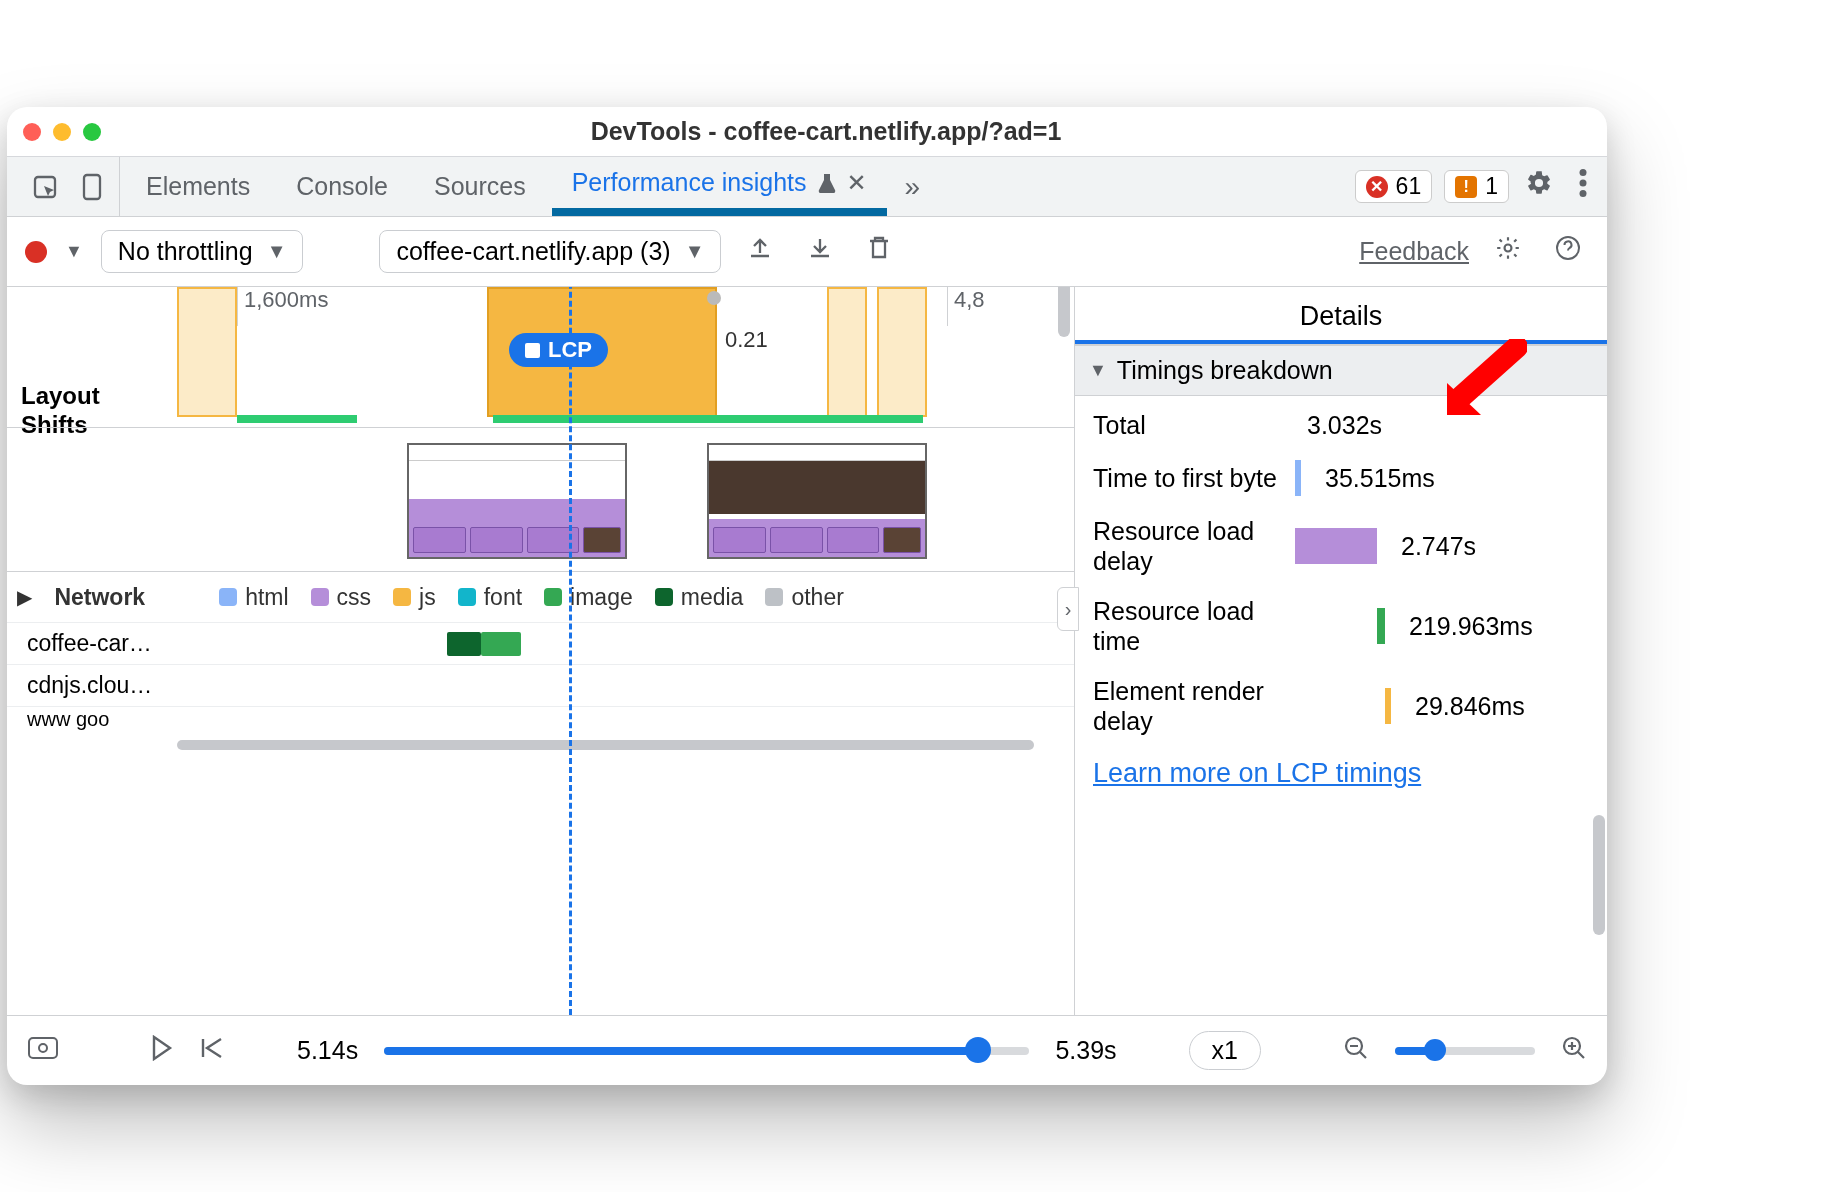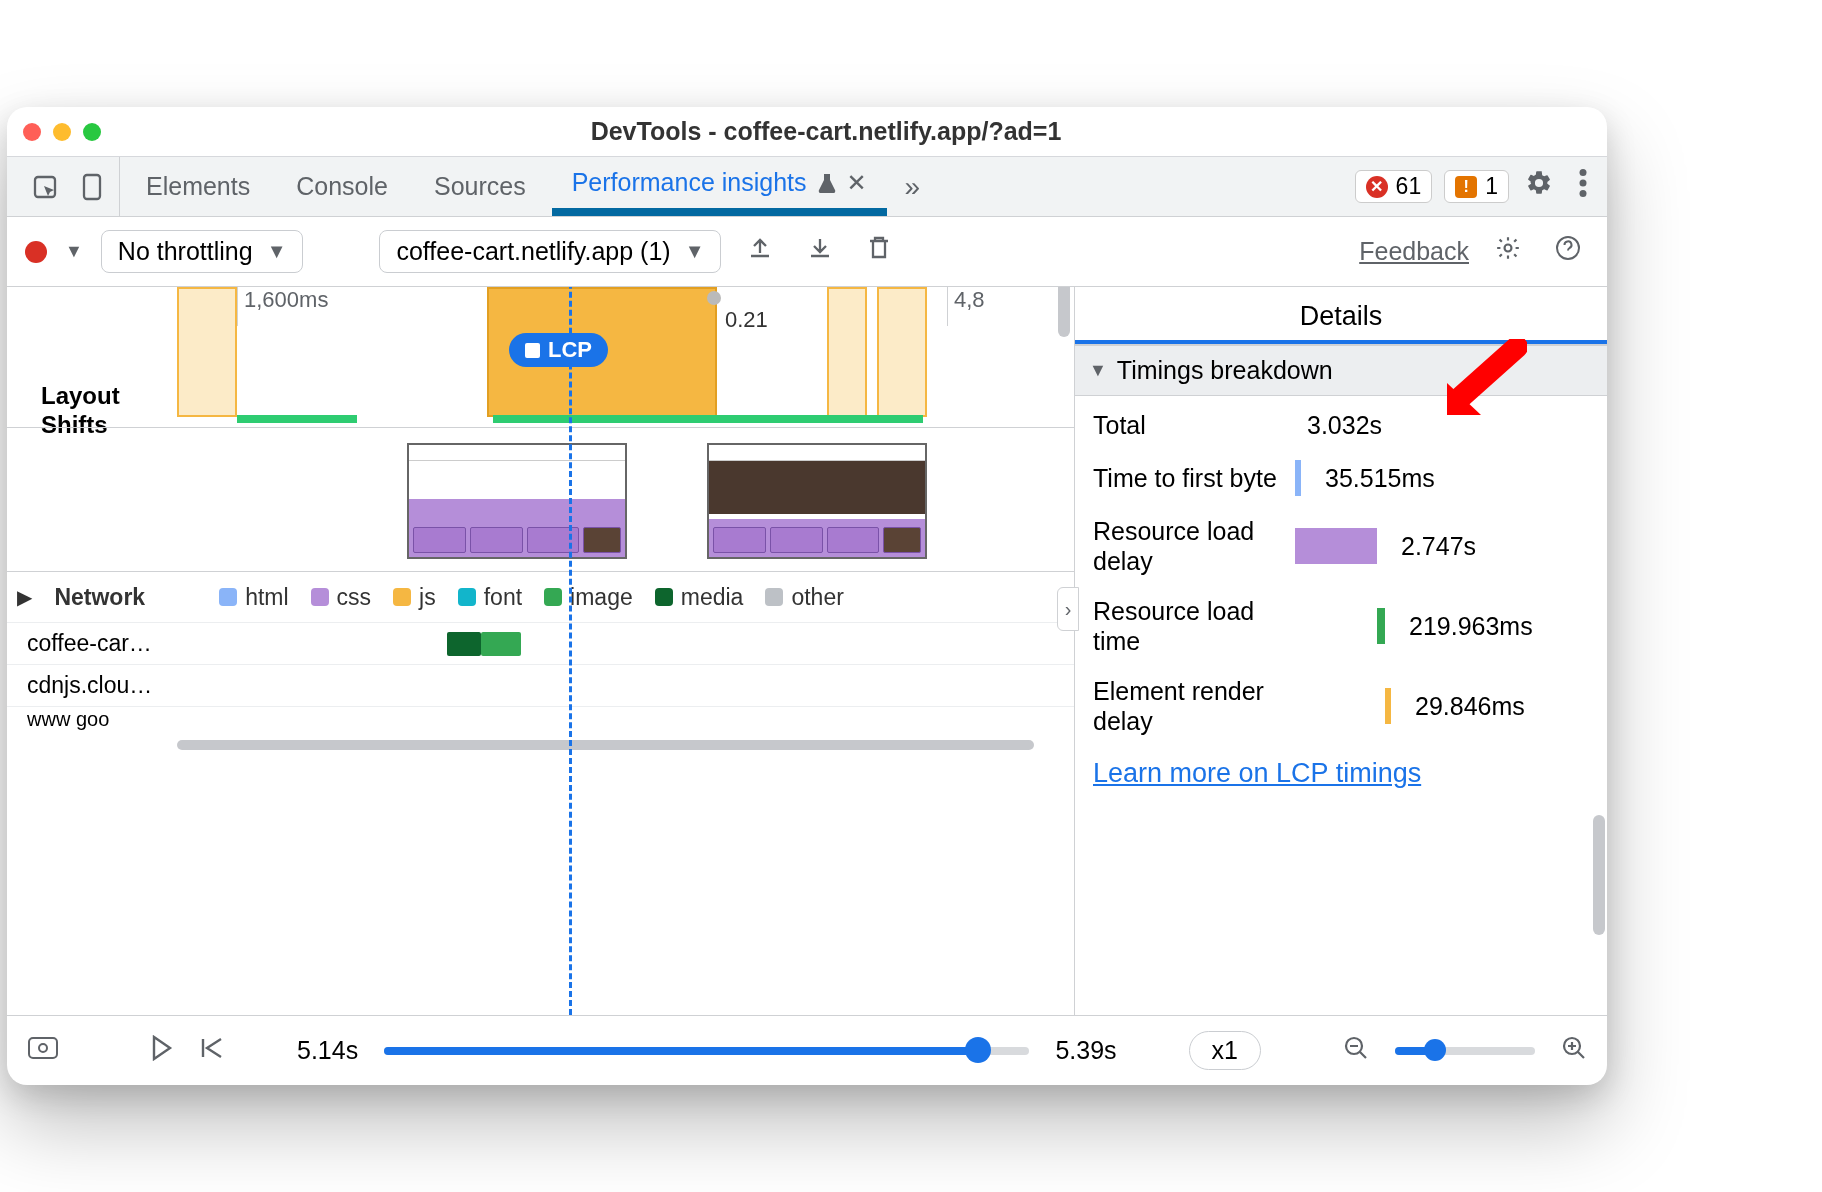--- a/index.html
+++ b/index.html
@@ -35,24 +35,24 @@
   .link { color: #5f6368; text-decoration: underline; font-size: 25px; }
   
   .main { flex: 1; display: flex; overflow: hidden; position: relative; }
   .left { flex: 1; display: flex; flex-direction: row; border-right: 1px solid #cfd1d4; position: relative; overflow: hidden; }
   
   .tl-head { height: 40px; border-bottom: 1px solid #e3e5e7; position: relative; }
   .tick { position: absolute; top: 0; height: 100%; border-left: 1px solid #cfd1d4; font-size: 22px; color: #5f6368; padding-left: 6px; display: flex; align-items: flex-start; }
   .lcp-badge { position: absolute; top: 46px; left: 502px; background: #1a73e8; color: #fff; border-radius: 20px; padding: 4px 16px; font-size: 22px; font-weight: 600; display: flex; align-items: center; gap: 8px; z-index: 5; }
   .lcp-badge .sq { width: 15px; height: 15px; background: #fff; border-radius: 2px; }
   .tl-body { flex: 1; position: relative; overflow: hidden; }
-  .lane-label { position: absolute; left: 14px; font-size: 24px; font-weight: 600; line-height: 1.2; margin-left: 20px; }
+  .lane-label { position: absolute; left: 14px; font-size: 24px; font-weight: 600; line-height: 1.2; }
   .playhead { position: absolute; left: 562px; top: -40px; bottom: 0; border-left: 3px dashed #1a73e8; z-index: 4; }
   .cls-block { position: absolute; background: #f5b742; border: 2px solid #e29f22; }
-  .cls-val { position: absolute; font-size: 22px; color: #333; }
+  .cls-val { position: absolute; font-size: 22px; color: #333; margin-top: 20px; }
   .cls-dot { position: absolute; width: 14px; height: 14px; background: #bababa; border-radius: 50%; }
   .green-bar { position: absolute; height: 8px; background: #2ecc71; }
   .thumb { position: absolute; border: 2px solid #666; background: #fff; overflow: hidden; }
   .thumb .top { height: 16px; background: #fff; border-bottom: 1px solid #ccc; }
   .thumb .body { height: calc(100% - 16px); background: linear-gradient(#fff 0 40%, #b58ed9 40% 100%); position: relative; }
   .thumb.promo .body { background: #5a4335; }
   .thumb .pill-row { position: absolute; bottom: 4px; left: 4px; right: 4px; height: 26px; display: flex; gap: 4px; }
   .thumb .pill-row .c { flex: 1; background: #a87bd0; border: 1px solid #7a52a8; border-radius: 2px; }
   .divider-h { position: absolute; left: 0; right: 0; border-top: 1px solid #cfd1d4; }
   
@@ -161,21 +161,21 @@
 
     <div class="toolbar">
       <div class="rec-dot"></div>
       <span style="color:#5f6368;font-size:18px">▼</span>
       <div class="dd">
         <span>No throttling</span>
         <span class="caret">▼</span>
       </div>
       <div style="width:40px"></div>
       <div class="dd">
-        <span>coffee-cart.netlify.app (1)</span>
+        <span>coffee-cart.netlify.app (3)</span>
         <span class="caret">▼</span>
       </div>
       <span class="ico"><svg width="26" height="26" class="icon-outline">
             <path d="M13 18 V5 M7 11 l6 -6 6 6 M4 21 h18"></path>
           </svg></span>
       <span class="ico"><svg width="26" height="26" class="icon-outline">
             <path d="M13 4 V17 M7 11 l6 6 6 -6 M4 21 h18"></path>
           </svg></span>
       <span class="ico"><svg width="24" height="26" class="icon-outline">
             <path d="M3 6 h18 M8 6 V3 h8 v3 M6 6 v16 h12 V6"></path>

